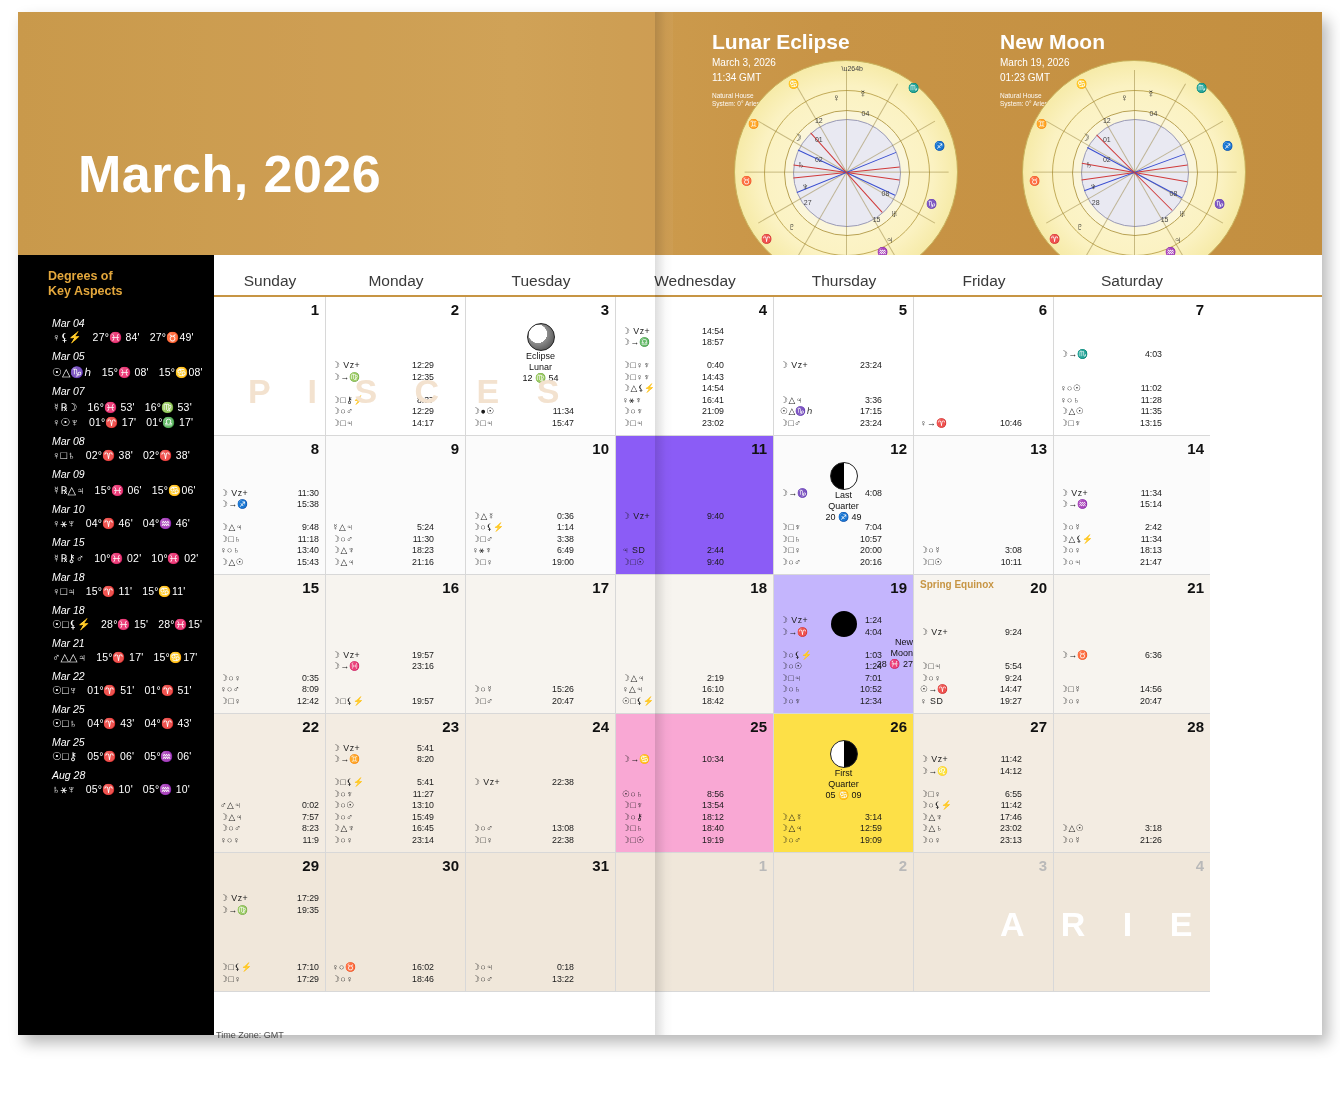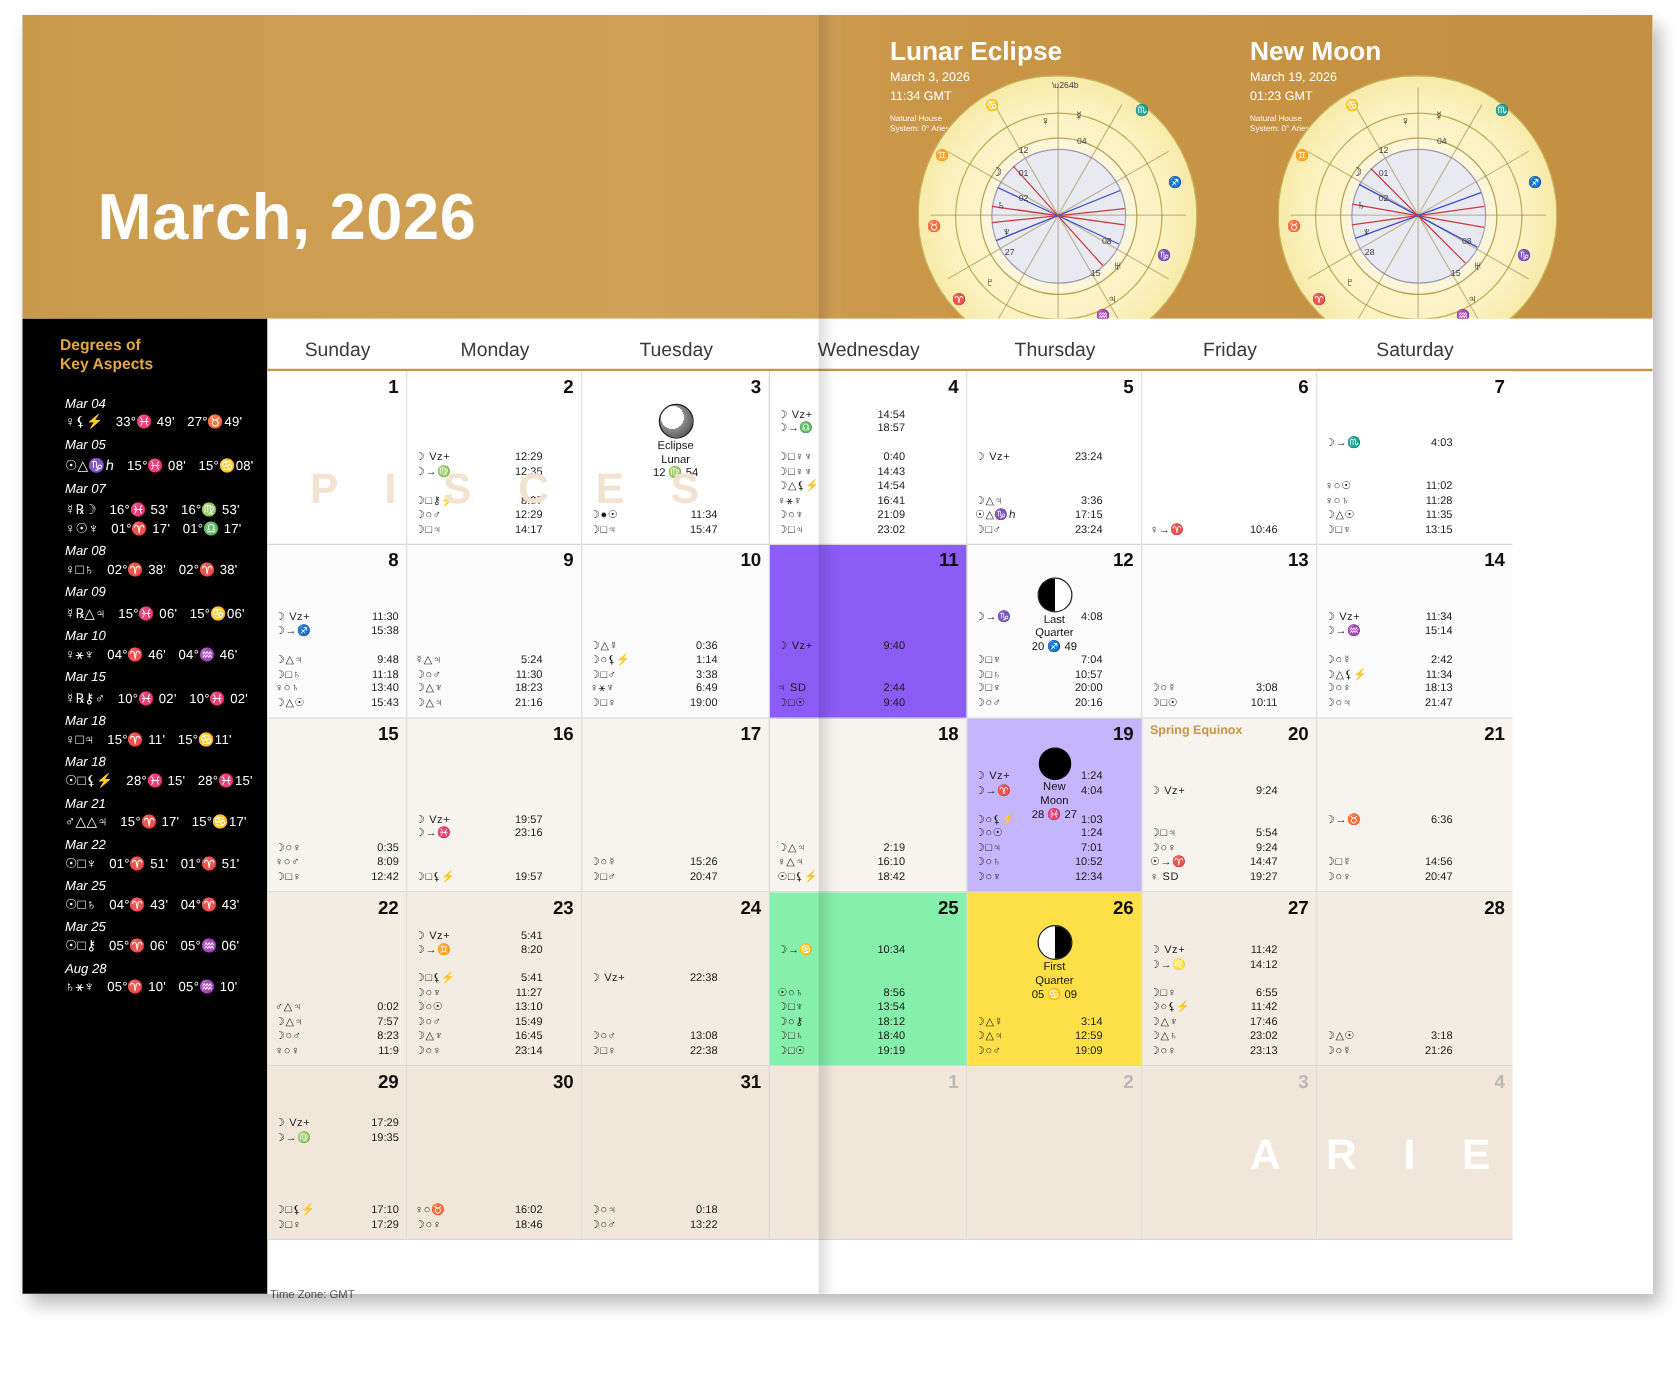--- a/index.html
+++ b/index.html
@@ -173,21 +173,21 @@
         </div>
       </div>
     </div>
   </div>
 
   <div class="leftcol">
     <div class="hd" style="white-space:pre-line">Degrees of
 Key Aspects</div>
     <div class="asplist" id="aspect-list">
         <div class="d">Mar 04</div>
-        <div class="row"><span class="sym">♀⚸⚡</span><span class="val">33°♓ 49'</span><span class="val">27°♉49'</span></div>
+        <div class="row"><span class="sym">♀⚸⚡</span><span class="val">27°♓ 84'</span><span class="val">27°♉49'</span></div>
         <div class="d">Mar 05</div>
         <div class="row"><span class="sym">☉△♑ℎ</span><span class="val">15°♓ 08'</span><span class="val">15°♋08'</span></div>
         <div class="d">Mar 07</div>
         <div class="row"><span class="sym">☿℞☽</span><span class="val">16°♓ 53'</span><span class="val">16°♍ 53'</span></div>
         <div class="row"><span class="sym">♀☉♆</span><span class="val">01°♈ 17'</span><span class="val">01°♎ 17'</span></div>
         <div class="d">Mar 08</div>
         <div class="row"><span class="sym">♀□♄</span><span class="val">02°♈ 38'</span><span class="val">02°♈ 38'</span></div>
         <div class="d">Mar 09</div>
         <div class="row"><span class="sym">☿℞△♃</span><span class="val">15°♓ 06'</span><span class="val">15°♋06'</span></div>
         <div class="d">Mar 10</div>
@@ -646,21 +646,21 @@
                 <span class="tm">16:10</span>
               </div>
               <div class="line">
                 <span class="sym">☉□⚸⚡</span>
                 <span class="tm">18:42</span>
               </div>
             </div>
           </div>
           <div class="cell" style="width: 140px; background: #c4b5fd;">
             <div class="num">19</div>
-            <div class="moonlbl" style="top: 23px;">
+            <div class="moonlbl" style="top: 36px; text-align: right;">
               <div class="moon new"></div>
               <div style="white-space:pre-line">New
 Moon</div>
               <div>28 ♓ 27</div>
             </div>
             <div class="ev" style="bottom: 6px;">
               <div class="line">
                 <span class="sym">☽ Vz+</span>
                 <span class="tm">1:24</span>
               </div>
@@ -839,21 +839,21 @@
               <div class="line">
                 <span class="sym">☽○♂</span>
                 <span class="tm">13:08</span>
               </div>
               <div class="line">
                 <span class="sym">☽□♀</span>
                 <span class="tm">22:38</span>
               </div>
             </div>
           </div>
-          <div class="cell" style="width: 158px; background: #86efac;">
+          <div class="cell" style="width: 158px; background: #f9a8d4;">
             <div class="num">25</div>
             <div class="ev" style="bottom: 6px;">
               <div class="line">
                 <span class="sym">☽→♋</span>
                 <span class="tm">10:34</span>
               </div>
               <div class="line">
                 <span class="sym">&nbsp;</span>
                 <span class="tm"></span>
               </div>

